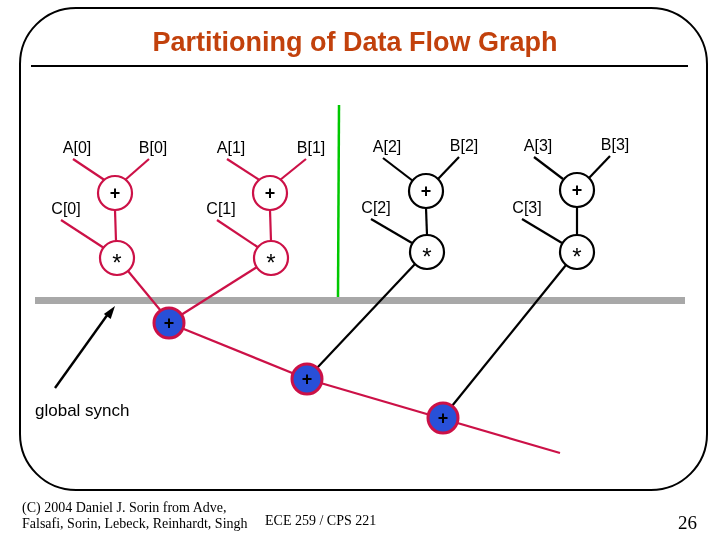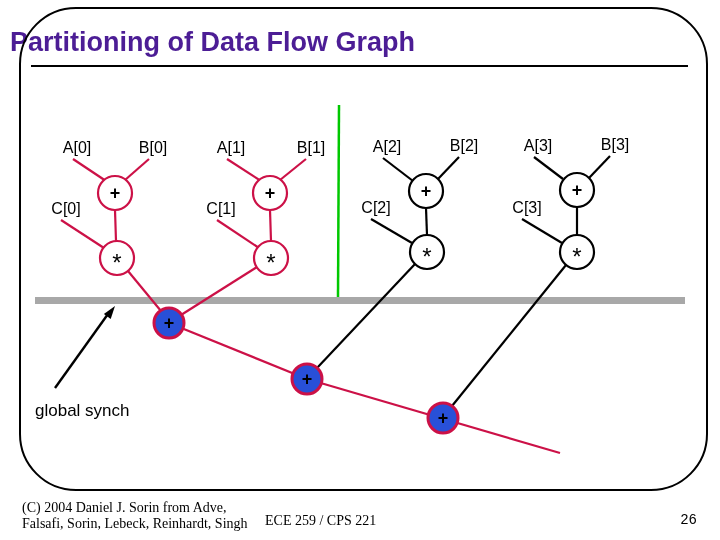--- a/index.html
+++ b/index.html
@@ -9,24 +9,24 @@
     height: 540px;
     background: #ffffff;
     overflow: hidden;
     font-family: "Liberation Sans", sans-serif;
   }
   .slide-title {
     position: absolute;
     top: 27px;
     left: 10px;
     width: 690px;
-    text-align: left;
+    text-align: center;
     font-size: 27px;
     font-weight: bold;
-    color: #4c1d95;
+    color: #c2410c;
     letter-spacing: 0px;
   }
   svg.canvas {
     position: absolute;
     top: 0; left: 0;
     width: 720px;
     height: 540px;
   }
   svg text {
     font-family: "Liberation Sans", sans-serif;
@@ -49,22 +49,21 @@
   .footer-course {
     left: 265px; top: 513px;
     width: 200px;
     text-align: left;
     font-size: 14px;
   }
   .footer-page {
     left: 650px; top: 512px;
     width: 47px;
     text-align: right;
-    font-size: 14px;
-    font-family: Liberation Mono, monospace;
+    font-size: 19px;
   }
 </style>
 </head>
 <body>
 
 <div class="slide">
 
   <div class="slide-title">Partitioning of Data Flow Graph</div>
 
   <svg class="canvas" viewBox="0 0 720 540" xmlns="http://www.w3.org/2000/svg">

